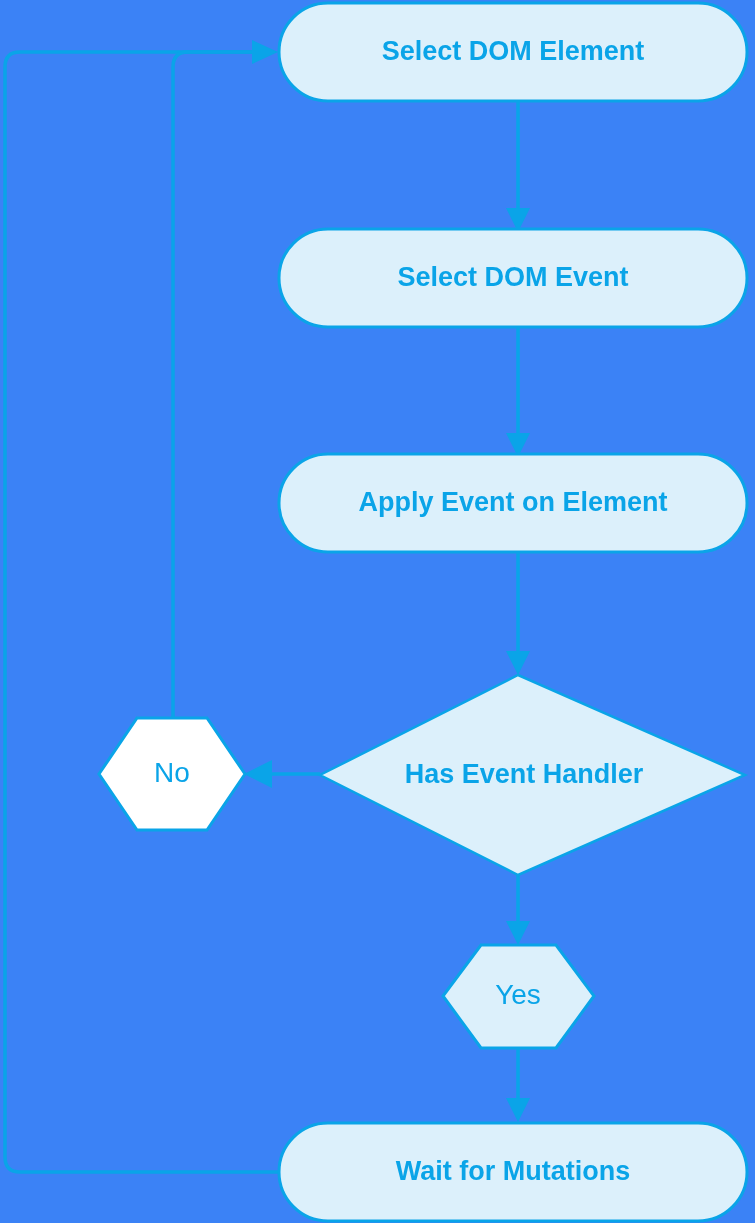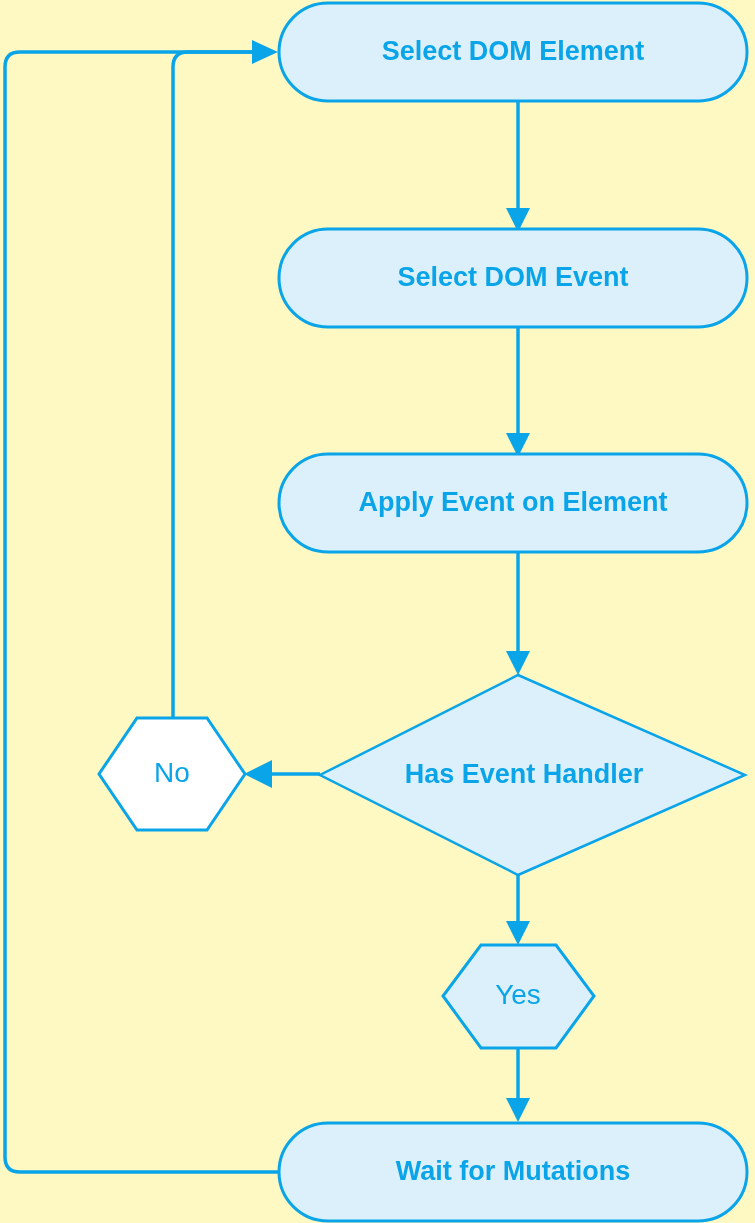--- a/index.html
+++ b/index.html
@@ -7,21 +7,21 @@
     padding: 0;
     background: #ffffff;
   }
   body {
     font-family: "Liberation Sans", sans-serif;
   }
   #flow-canvas {
     position: relative;
     width: 755px;
     height: 1223px;
-    background: #fef9c3;
+    background: #3b82f6;
     overflow: hidden;
   }
   #flow-svg {
     position: absolute;
     top: 0;
     left: 0;
     width: 755px;
     height: 1223px;
   }
   .node-label {

